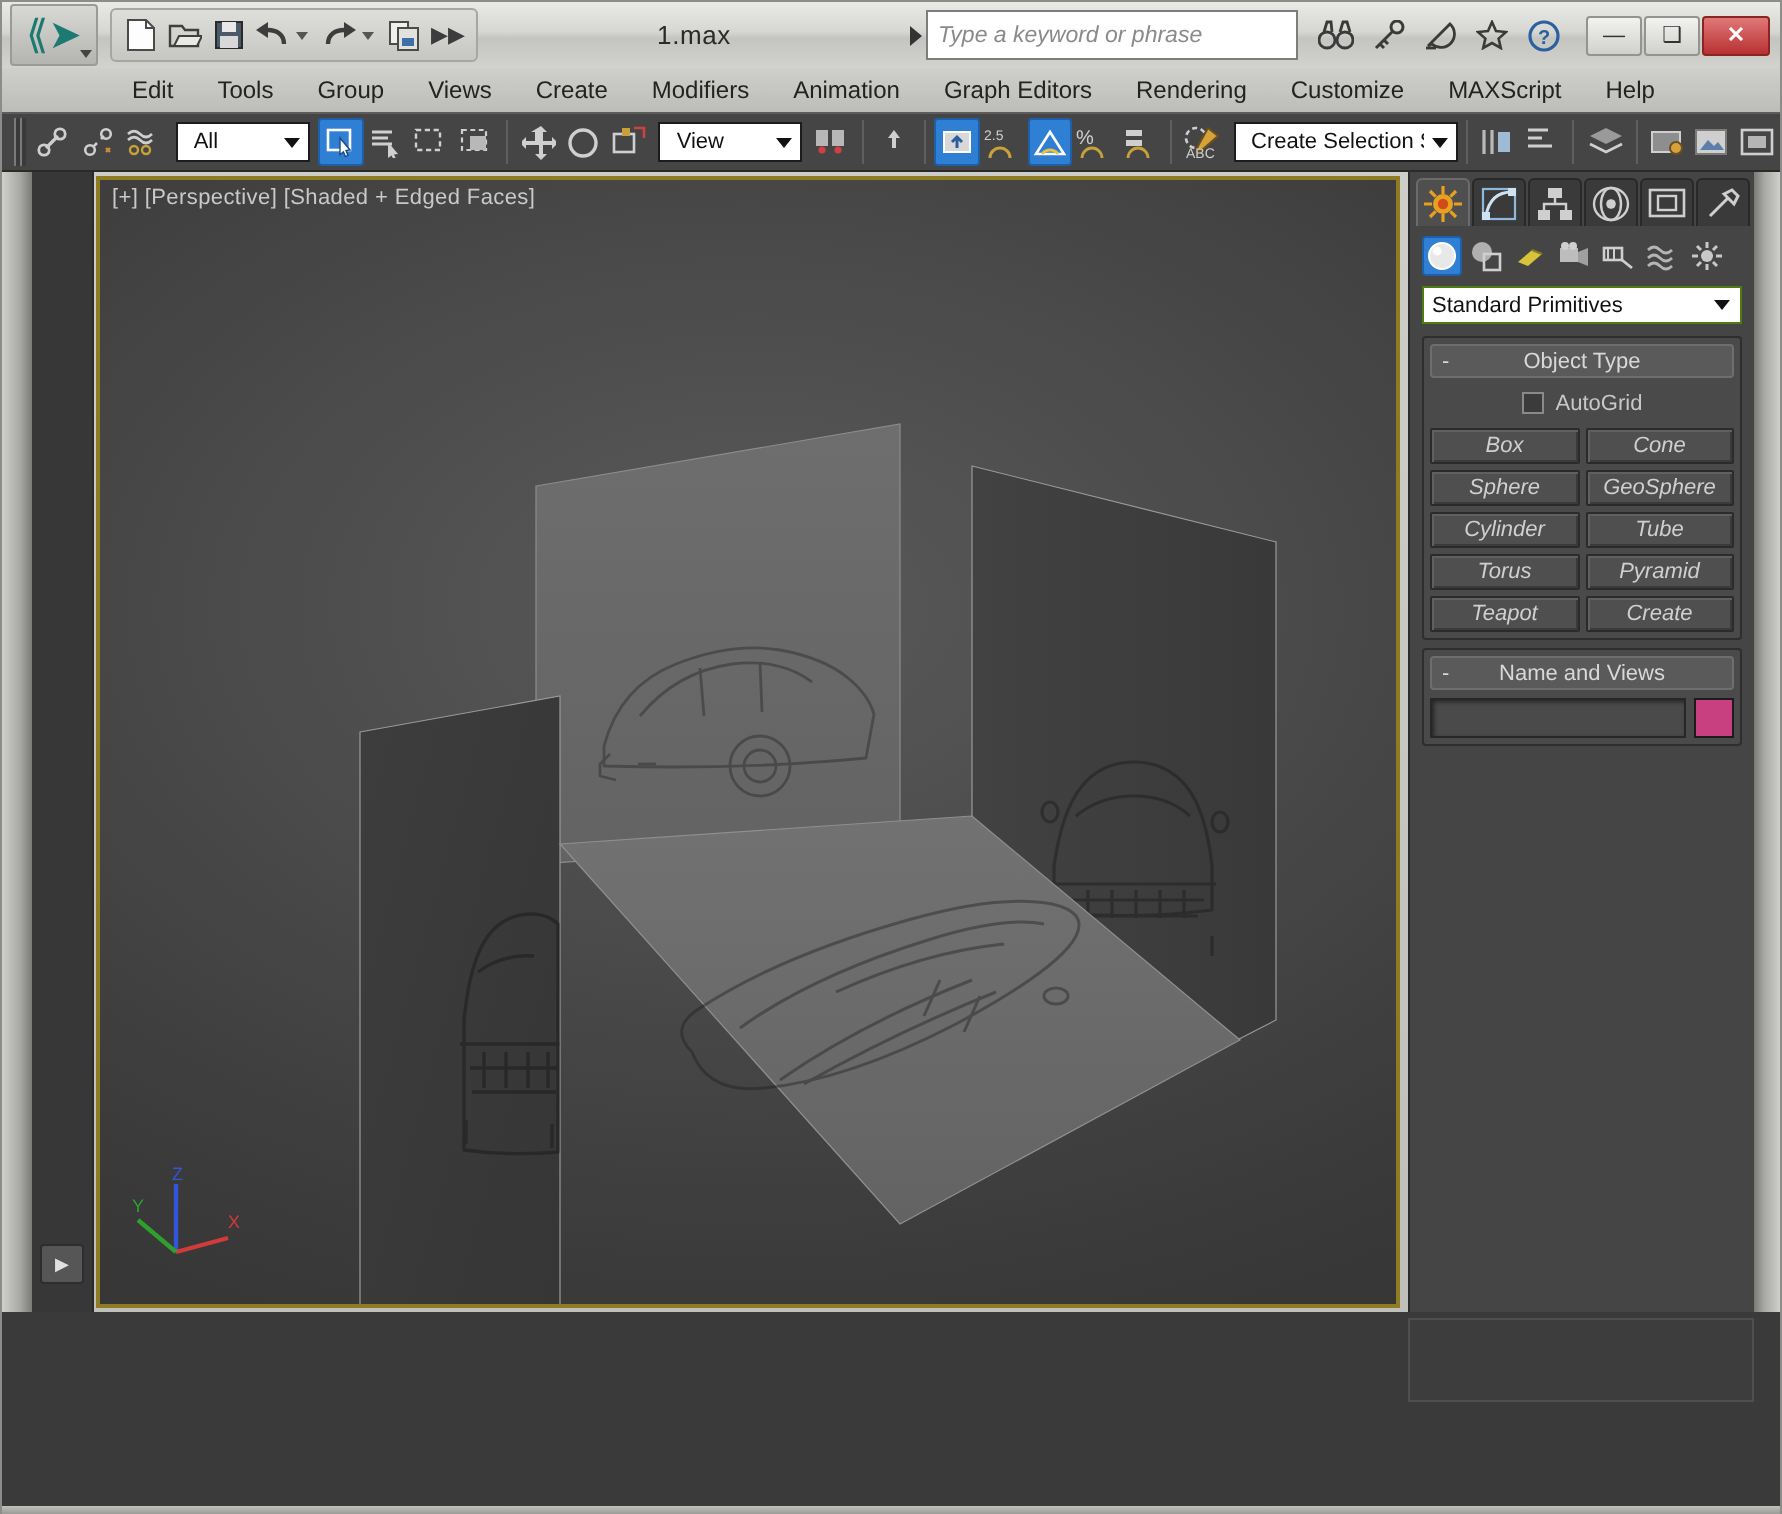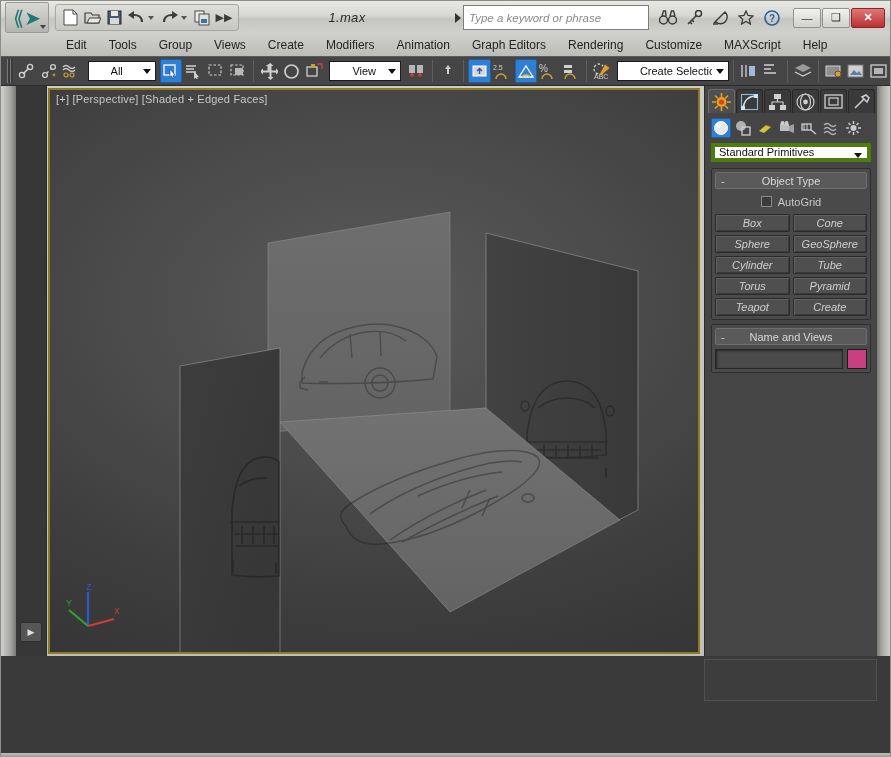--- a/index.html
+++ b/index.html
@@ -27,21 +27,21 @@
   .maxlogo .glyph { color:#1d7a72; font-size:20px; line-height:1; }
   .maxlogo .drop { position:absolute; right:2px; bottom:3px; width:0;height:0;
     border-left:3px solid transparent;border-right:3px solid transparent;border-top:4px solid #444; }
   .qat { display:flex; align-items:center; gap:2px; margin-left:6px;
     background: linear-gradient(#dededa,#c6c6c2);
     border:1px solid #a6a6a2; border-radius:3px; padding:2px 4px; height:27px; }
   .qat .ic { width:20px;height:21px; display:flex;align-items:center;justify-content:center;
     font-size:14px; color:#3c3c3c; cursor:pointer; }
   .qat .sep-drop { width:0;height:0;border-left:3px solid transparent;border-right:3px solid transparent;
     border-top:4px solid #555; margin-right:3px;}
-  .doctitle { flex:1; text-align:center; font-size:13px; color:#2a2a2a; letter-spacing:.3px;font-style:italic; }
+  .doctitle { flex:1; text-align:center; font-size:13px; color:#2a2a2a; letter-spacing:.3px; }
   .searchwrap { display:flex; align-items:center; height:27px; }
   .searchwrap .arrow { width:0;height:0;border-top:5px solid transparent;border-bottom:5px solid transparent;
     border-left:6px solid #333; margin-right:2px; }
   .searchbox { width:186px; height:25px; background:#fff; border:1px solid #7d7d7d;
     display:flex; align-items:center; padding-left:5px;
     font-style:italic; color:#8a8a8a; font-size:11.5px; }
   .titleicons { display:flex; align-items:center; gap:4px; margin:0 6px 0 8px; }
   .titleicons .ic { width:22px;height:22px; display:flex;align-items:center;justify-content:center;
     font-size:15px; color:#3a3a3a; cursor:pointer; }
   .winbtns { display:flex; align-items:center; gap:1px; margin-right:5px; }
@@ -61,21 +61,21 @@
   .maintoolbar { position:absolute; left:0; top:55px; width:889px; height:30px;
     background:#454545; border-top:1px solid #5c5c5c; border-bottom:1px solid #2a2a2a;
     display:flex; align-items:center; padding-left:3px; }
   .grip { width:6px; height:24px; margin:0 3px;
     background: repeating-linear-gradient(90deg,#7a7a7a 0 1px,#3a3a3a 1px 3px); }
   .tb { width:24px;height:24px; display:flex;align-items:center;justify-content:center;
     color:#d4d4d4; font-size:13px; cursor:pointer; border:1px solid transparent; border-radius:2px; }
   .tb.on { background:#2f7fd4; border:1px solid #1f5fa8; color:#fff; }
   .tbsep { width:1px; height:22px; background:#2b2b2b; border-right:1px solid #5e5e5e; margin:0 4px; }
   .tbcombo { height:20px; background:#fff; border:1px solid #1c1c1c;
-    display:flex; align-items:center; padding-left:22px; color:#111; font-size:11px;
+    display:flex; align-items:center; padding-left:8px; color:#111; font-size:11px;
     position:relative; cursor:pointer; }
   .tbcombo .cv { flex:1; overflow:hidden; white-space:nowrap; }
   .tbcombo .cb { width:16px; display:flex; align-items:center; justify-content:center; }
   .tbcombo .cb::after { content:''; width:0;height:0;border-left:4px solid transparent;
     border-right:4px solid transparent; border-top:5px solid #111; }
 
   
   .leftrail { position:absolute; left:0; top:85px; width:15px; height:570px;
     background:linear-gradient(90deg,#cfcfcb,#a8a8a4 60%,#7a7a76); }
   .leftpanel { position:absolute; left:15px; top:85px; width:31px; height:570px;
@@ -97,22 +97,22 @@
     background:#454545; border-left:1px solid #2c2c2c; }
   .cptabs { display:flex; height:27px; padding-left:3px; padding-top:3px; gap:1px; }
   .cptab { width:27px;height:24px; background:#3a3a3a; border:1px solid #282828;
     border-bottom:none; border-radius:3px 3px 0 0;
     display:flex;align-items:center;justify-content:center; cursor:pointer; }
   .cptab.active { background:#4f4f4f; border-color:#6b6b6b; }
   .cptoolrow { display:flex; align-items:center; gap:2px; padding:4px 4px 3px 6px; height:28px; }
   .cpti { width:20px;height:20px; display:flex;align-items:center;justify-content:center; cursor:pointer;
     border:1px solid transparent; border-radius:2px; }
   .cpti.on { background:#2f7fd4; border-color:#1f5fa8; }
-  .cpcombo { margin:2px 6px 6px 6px; height:19px; background:#fff; border:4px solid #4d7c0f;
-    display:flex; align-items:flex-end; padding-left:4px; color:#111; font-size:11px; cursor:pointer; }
+  .cpcombo { margin:2px 6px 6px 6px; height:19px; background:#fff; border:1px solid #4d7c0f;
+    display:flex; align-items:center; padding-left:4px; color:#111; font-size:11px; cursor:pointer; }
   .cpcombo .cv { flex:1; }
   .cpcombo .cb::after { content:''; display:block; width:0;height:0;
     border-left:4px solid transparent;border-right:4px solid transparent;border-top:5px solid #111; margin-right:5px;}
   .rollout { margin:0 6px 4px 6px; background:#4a4a4a; border:1px solid #2e2e2e;
     border-radius:2px; padding:3px; }
   .rollhdr { height:17px; background:#5a5a5a; border:1px solid #6e6e6e;
     display:flex; align-items:center; justify-content:center; position:relative;
     color:#d8d8d8; font-size:11px; cursor:pointer; border-radius:2px; }
   .rollhdr .minus { position:absolute; left:5px; color:#d8d8d8; }
   .autogridrow { display:flex; align-items:center; justify-content:center; gap:6px;

